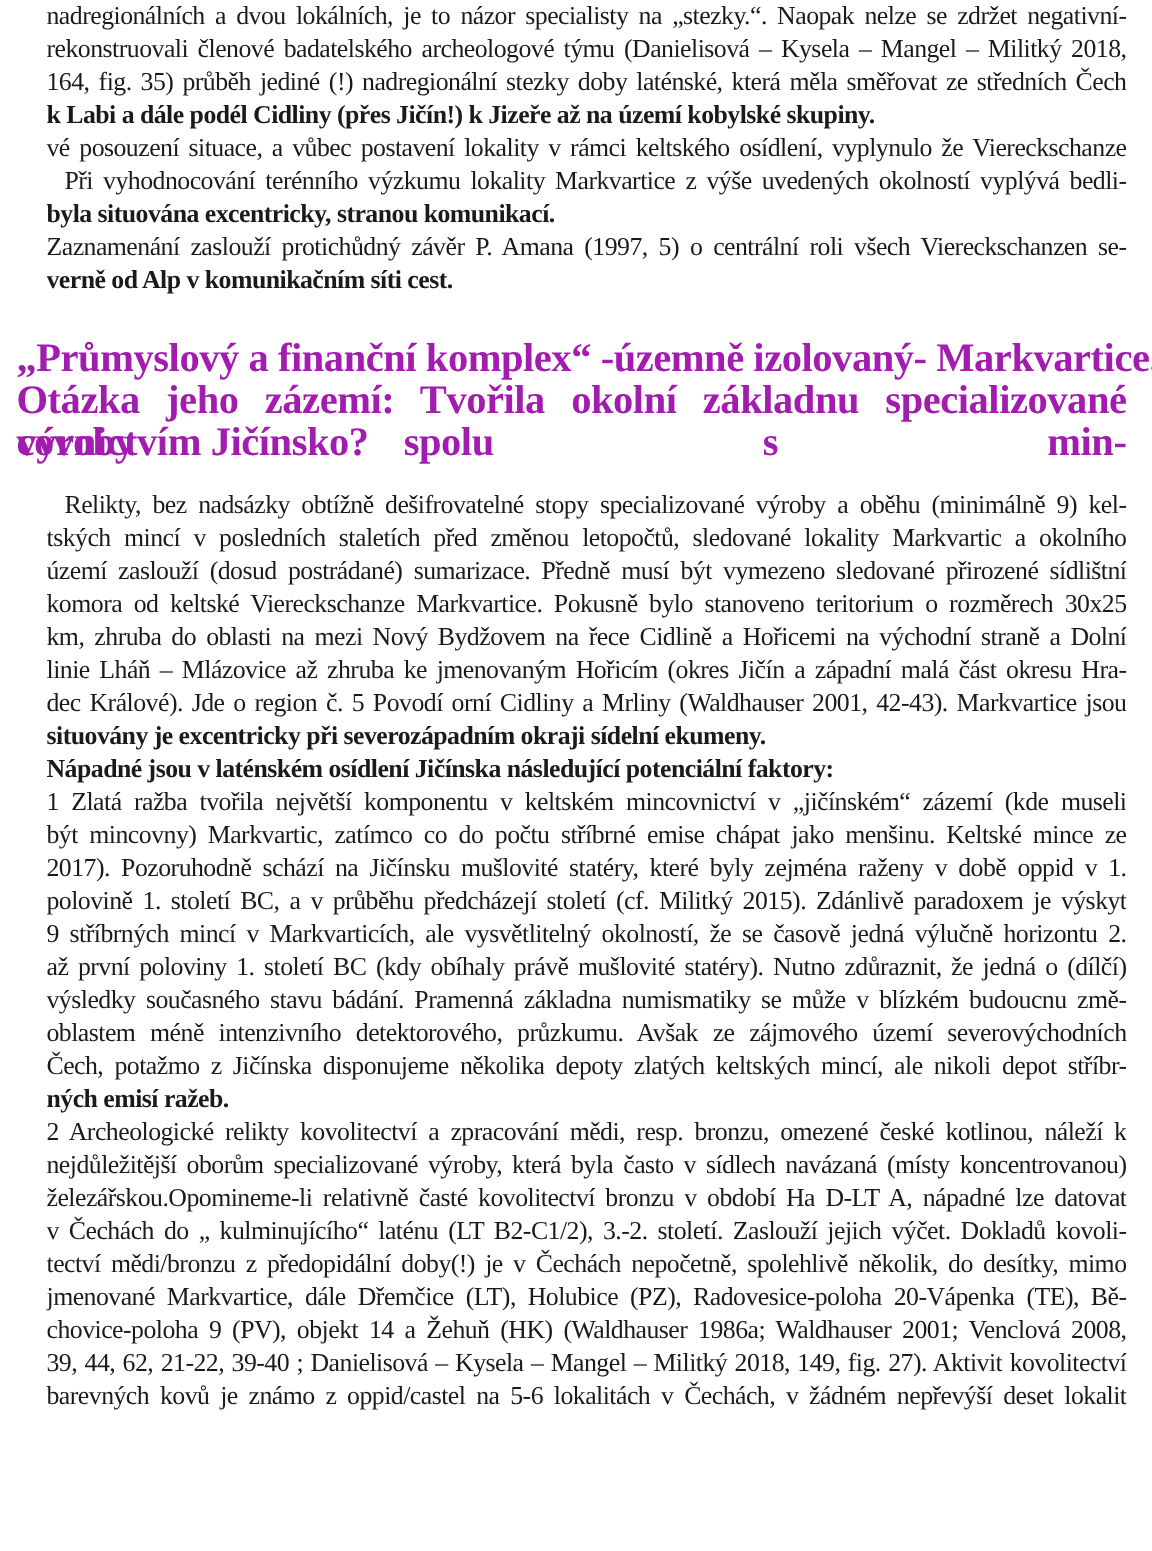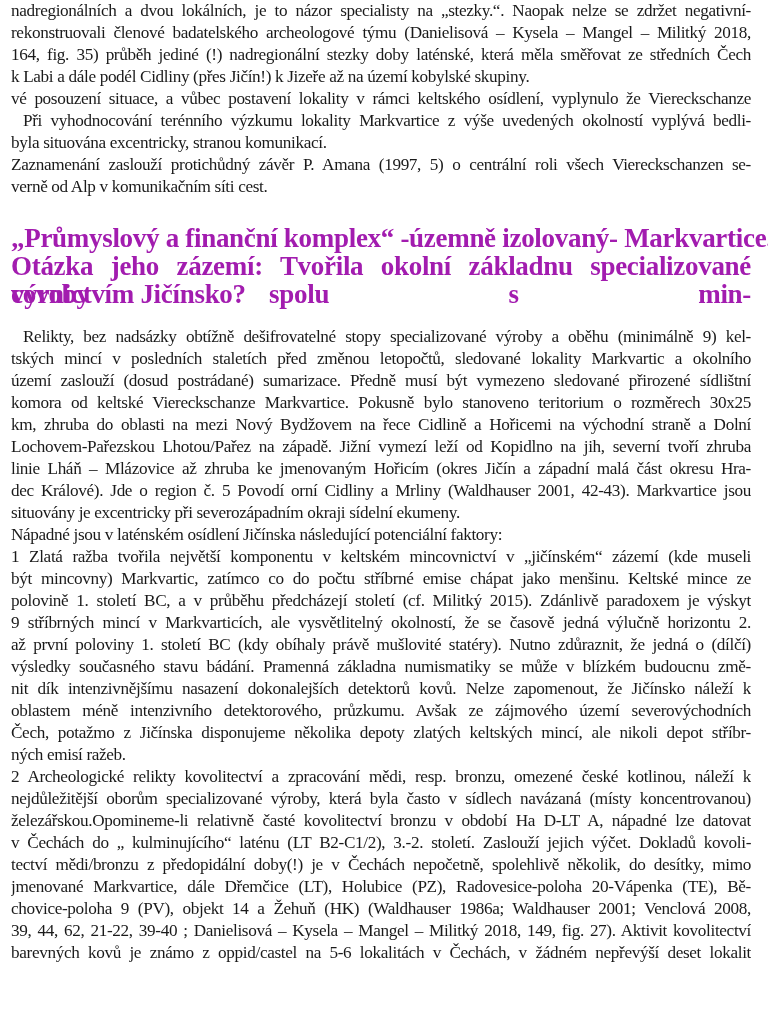--- a/index.html
+++ b/index.html
@@ -7,23 +7,23 @@
     width: 768px; height: 1034px; overflow: hidden; position: relative;
     font-family: "Liberation Serif", "DejaVu Serif", serif;
     color: #1a1a1a;
   }
   .page { position: absolute; left: 11px; top: 0; width: 740px; }
   .line {
     display: block; white-space: nowrap; font-size: 17.2px; line-height: 22px;
     height: 22px; letter-spacing: -0.35px;
   }
   .line.just { text-align: justify; text-align-last: justify; white-space: normal; overflow: hidden; }
-  .line.last { text-align: right; text-align-last: left; }
+  .line.last { text-align: right; text-align-last: left; font-weight: bold; }
   .indent { padding-left: 12px; }
-  .block { display: block; }
+  .block { display: block; margin-left: 20px; }
   .gap-a { height: 26px; }
   .gap-b { height: 18px; }
   .heading .hline {
     display: block; font-weight: bold; font-size: 27px; line-height: 28px; height: 28px;
     letter-spacing: -0.3px; white-space: nowrap; color: #a21caf;
   }
   .heading .hline.just { text-align: justify; text-align-last: justify; white-space: normal; }
 </style>
 </head>
 <body>
@@ -53,36 +53,35 @@
       <span class="hline">covnictvím Jičínsko?</span>
     </div>
   <div class="gap-b"></div>
   <div id="body">
       <div class="block">
         <span class="line just indent">Relikty, bez nadsázky obtížně dešifrovatelné stopy specializované výroby a oběhu (minimálně 9) kel-</span>
         <span class="line just">tských mincí v posledních staletích před změnou letopočtů, sledované lokality Markvartic a okolního</span>
         <span class="line just">území zaslouží (dosud postrádané) sumarizace. Předně musí být vymezeno sledované přirozené sídlištní</span>
         <span class="line just">komora od keltské Viereckschanze Markvartice. Pokusně bylo stanoveno teritorium o rozměrech 30x25</span>
         <span class="line just">km, zhruba do oblasti na mezi Nový Bydžovem na řece Cidlině a Hořicemi  na východní straně a Dolní</span>
-        <span class="line just">Lochovem-Pařezskou Lhotou/Pařez na západě. Jižní vymezí leží od Kopidlno na jih, severní tvoří zhruba</span>
         <span class="line just">linie Lháň – Mlázovice až zhruba ke jmenovaným Hořicím (okres Jičín a západní malá část okresu Hra-</span>
         <span class="line just">dec Králové). Jde o region č. 5 Povodí orní Cidliny a Mrliny (Waldhauser 2001, 42-43). Markvartice jsou</span>
         <span class="line just last">situovány je excentricky při severozápadním okraji sídelní ekumeny.</span>
       </div>
       <div class="block">
         <span class="line just last">Nápadné jsou v laténském osídlení Jičínska následující potenciální faktory:</span>
       </div>
       <div class="block">
         <span class="line just">1 Zlatá ražba tvořila největší komponentu v keltském mincovnictví v „jičínském“ zázemí (kde museli</span>
         <span class="line just">být mincovny) Markvartic, zatímco co do počtu stříbrné emise chápat jako menšinu. Keltské mince ze</span>
+        <span class="line just">2017). Pozoruhodně schází na Jičínsku mušlovité statéry, které byly zejména raženy v době oppid v 1.</span>
         <span class="line just">polovině 1. století BC, a v průběhu předcházejí století (cf. Militký 2015). Zdánlivě paradoxem je výskyt</span>
         <span class="line just">9 stříbrných mincí v Markvarticích, ale vysvětlitelný okolností, že se časově jedná výlučně horizontu 2.</span>
         <span class="line just">až první poloviny 1. století BC (kdy obíhaly právě mušlovité statéry). Nutno zdůraznit, že jedná o (dílčí)</span>
         <span class="line just">výsledky současného stavu bádání. Pramenná základna numismatiky se může v blízkém budoucnu změ-</span>
-        <span class="line just">nit dík intenzivnějšímu nasazení dokonalejších detektorů kovů. Nelze zapomenout, že Jičínsko náleží k</span>
         <span class="line just">oblastem méně intenzivního detektorového, průzkumu. Avšak ze zájmového území severovýchodních</span>
         <span class="line just">Čech, potažmo z Jičínska disponujeme několika depoty zlatých keltských mincí, ale nikoli depot stříbr-</span>
         <span class="line just last">ných emisí ražeb.</span>
       </div>
       <div class="block">
         <span class="line just">2 Archeologické relikty kovolitectví a zpracování mědi, resp. bronzu, omezené české kotlinou, náleží k</span>
         <span class="line just">nejdůležitější oborům specializované výroby, která byla často v sídlech navázaná (místy koncentrovanou)</span>
         <span class="line just">železářskou.Opomineme-li relativně časté kovolitectví bronzu v období Ha D-LT A, nápadné lze datovat</span>
         <span class="line just">v Čechách do „ kulminujícího“ laténu  (LT B2-C1/2), 3.-2. století. Zaslouží jejich výčet. Dokladů kovoli-</span>
         <span class="line just">tectví mědi/bronzu z předopidální doby(!)  je v  Čechách nepočetně, spolehlivě několik, do desítky, mimo</span>

